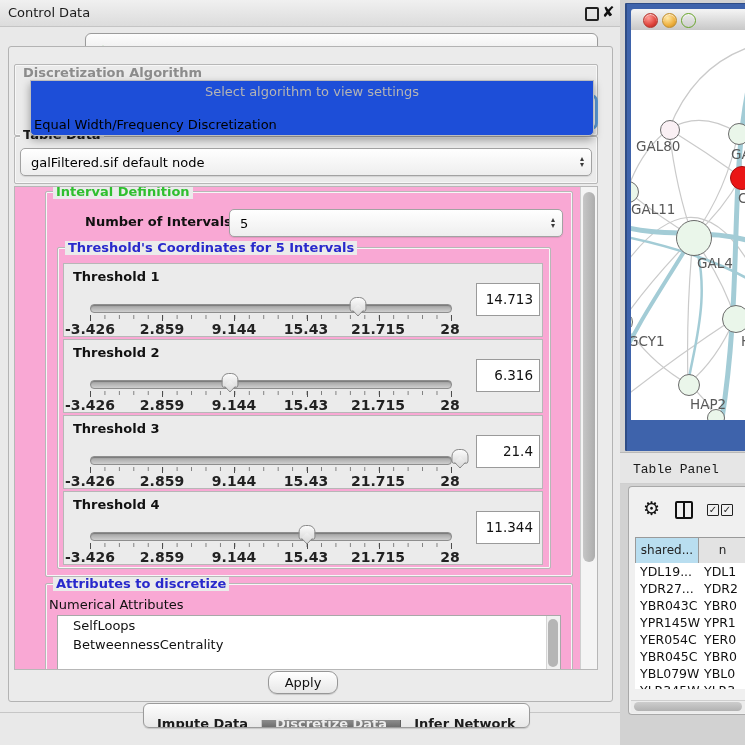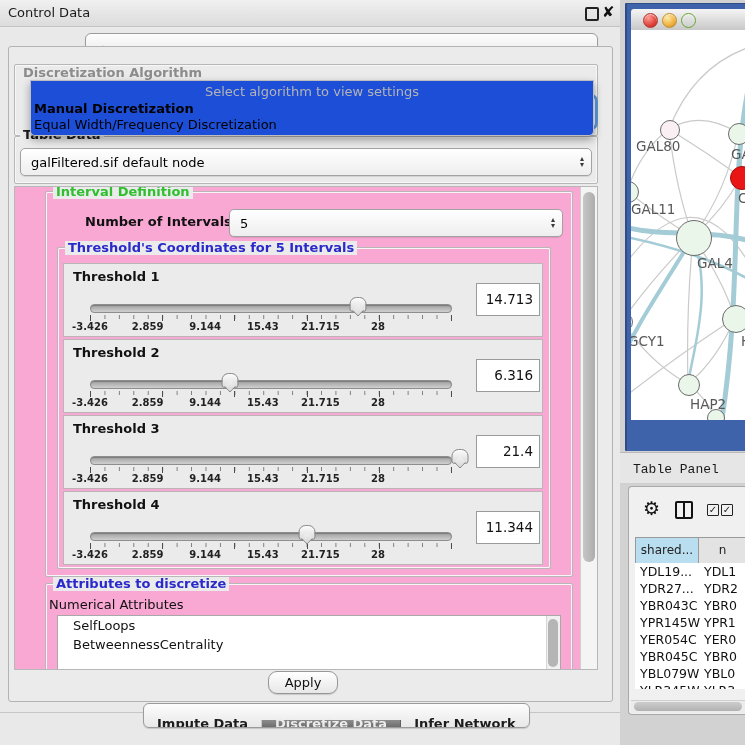--- a/index.html
+++ b/index.html
@@ -74,21 +74,21 @@
   .sl-thumb{position:absolute;top:33px;width:15px;height:13px;margin-left:18px; 
        background:linear-gradient(#fbfbfb,#dcdcdc);border:1px solid #8a8a8a;
        border-radius:7px 7px 3px 3px;transform:translateX(-50%);z-index:2;}
   .sl-thumb:after{content:"";position:absolute;left:3px;top:8px;width:8px;height:8px;
        background:linear-gradient(135deg,#f2f2f2,#d7d7d7);border:1px solid #8a8a8a;border-top:none;border-left:none;
        transform:rotate(45deg);border-radius:2px;}
   .sl-ticks{position:absolute;left:26px;top:51px;width:361px;height:5px;
        background:linear-gradient(to right,#7d7d7d 1px,transparent 1px);background-size:14.44px 4px;
        background-repeat:repeat-x;}
   .sl-ticks .mj{position:absolute;top:0;width:1px;height:6px;background:#4d4d4d;}
-  .sl-labels{position:absolute;left:26px;top:57px;width:288px;height:12px;font-size:10px;font-weight:bold;color:#222;}
+  .sl-labels{position:absolute;left:26px;top:57px;width:360px;height:12px;font-size:14px;font-weight:bold;color:#222;}
   .sl-labels span{position:absolute;transform:translateX(-50%);white-space:nowrap;}
   .th-value{position:absolute;left:412px;top:19px;width:56px;height:31px;background:#fff;
        border:1px solid #9a9a9a;text-align:right;line-height:31px;padding-right:6px;font-size:13.5px;}
 
   #attr-group{left:30px;top:396px;width:526px;height:200px;}
   #attr-title{left:38px;top:390px;color:#2929cc;}
   #numattr-label{left:34px;top:410px;font-weight:normal;}
   #attr-list{left:42px;top:428px;width:502px;height:120px;background:#fff;border:1px solid #a8a8a8;overflow:hidden;}
   #attr-list .item{padding:1px 0 1px 15px;font-size:13px;line-height:17px;}
   #attr-vsb{left:488px;top:0px;width:13px;height:120px;background:#f1f1f1;border-left:1px solid #d5d5d5;}
@@ -175,21 +175,20 @@
   </div>
 
   <div id="content-pane" class="abs"></div>
 
   <div id="alg-group" class="abs groupbox"></div>
   <div id="alg-title" class="abs grouptitle">Discretization Algorithm</div>
   <div id="alg-combo-frag" class="abs"></div>
 
   <div id="alg-popup" class="abs">
     <div class="hint abs">Select algorithm to view settings</div>
-    <div class="opt1 abs">Manual Discretization</div>
     <div class="opt2 abs">Equal Width/Frequency Discretization</div>
   </div>
 
   <div id="td-group" class="abs groupbox"></div>
   <div id="td-title" class="abs grouptitle">Table Data</div>
   <div id="td-combo" class="abs combo">
     <span class="val">galFiltered.sif default node</span>
     <span class="stepper">
         <span>▴</span>
         <span>▾</span>

